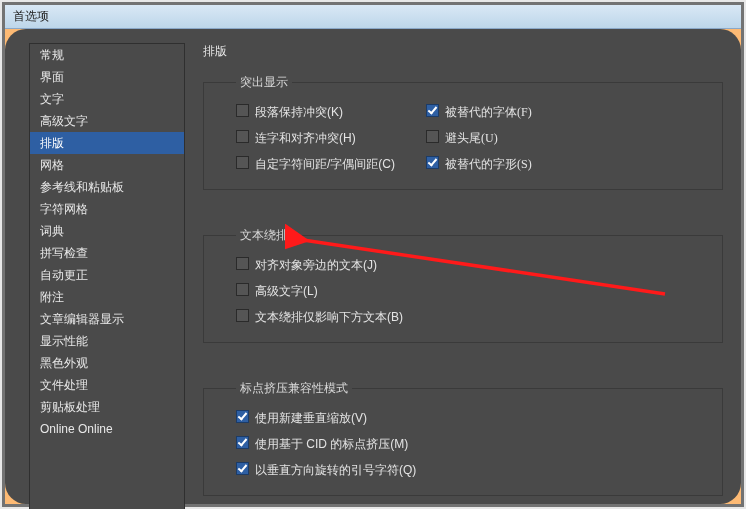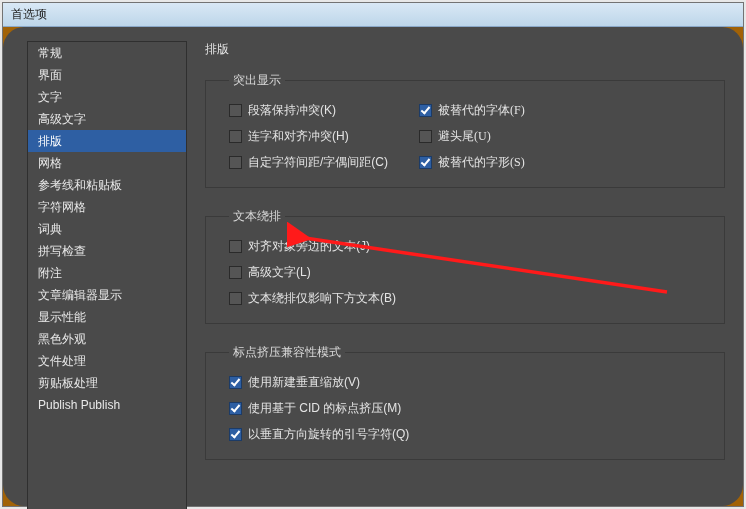--- a/index.html
+++ b/index.html
@@ -3,22 +3,22 @@
 <meta charset="utf-8">
 <style>
   * { margin: 0; padding: 0; box-sizing: border-box; }
   html, body { width: 746px; height: 509px; overflow: hidden; font-family: "Microsoft YaHei", Arial, sans-serif; font-size: 12px; }
   body { background: #e8e8e8; }
 
   .window {
     position: absolute;
     left: 2px; top: 2px;
     width: 742px; height: 505px;
-    border: 1px solid #737373;
-    background: #a16207;
+    border: 3px solid #737373;
+    background: #fdba74;
   }
 
   .titlebar {
     height: 24px;
     background: linear-gradient(#d9e8f5, #bdd6ea);
     border-bottom: 1px solid #8aa8c8;
     display: flex;
     align-items: center;
     padding-left: 8px;
     color: #222;
@@ -64,38 +64,37 @@
     position: relative;
   }
   .main-title {
     font-size: 12px;
     margin-bottom: 14px;
   }
 
   fieldset.group {
     border: 1px solid #3a3a3a;
     border-radius: 0;
-    margin-bottom: 20px;
-    padding: 8px 14px 12px 23px;
+    margin-bottom: 37px;
+    padding: 8px 14px 12px 32px;
     width: 520px;
   }
   fieldset.group legend {
     padding: 0 4px;
     color: #d8d8d8;
     font-size: 12px;
   }
 
   .row {
     display: flex;
     align-items: center;
     height: 26px;
   }
   .col {
     display: flex;
-    align-items: center;
   }
   .col1 { width: 190px; }
   .col2 { flex: 1; font-family: Liberation Serif, serif; }
 
   .checkbox {
     width: 13px; height: 13px;
     border: 1px solid #2a2a2a;
     background: #555;
     margin-right: 6px;
     display: inline-flex;
@@ -141,27 +140,28 @@
         <div class="sidebar-item">常规</div>
         <div class="sidebar-item">界面</div>
         <div class="sidebar-item">文字</div>
         <div class="sidebar-item">高级文字</div>
         <div class="sidebar-item selected">排版</div>
         <div class="sidebar-item">网格</div>
         <div class="sidebar-item">参考线和粘贴板</div>
         <div class="sidebar-item">字符网格</div>
         <div class="sidebar-item">词典</div>
         <div class="sidebar-item">拼写检查</div>
+        <div class="sidebar-item">自动更正</div>
         <div class="sidebar-item">附注</div>
         <div class="sidebar-item">文章编辑器显示</div>
         <div class="sidebar-item">显示性能</div>
         <div class="sidebar-item">黑色外观</div>
         <div class="sidebar-item">文件处理</div>
         <div class="sidebar-item">剪贴板处理</div>
-        <div class="sidebar-item">Publish Publish</div>
+        <div class="sidebar-item">Online Online</div>
       </div>
 
     <div class="main">
       <div class="main-title">排版</div>
 
       <fieldset class="group">
         <legend>突出显示</legend>
         <div class="row">
           <div class="col col1">
             <span class="checkbox"></span>

